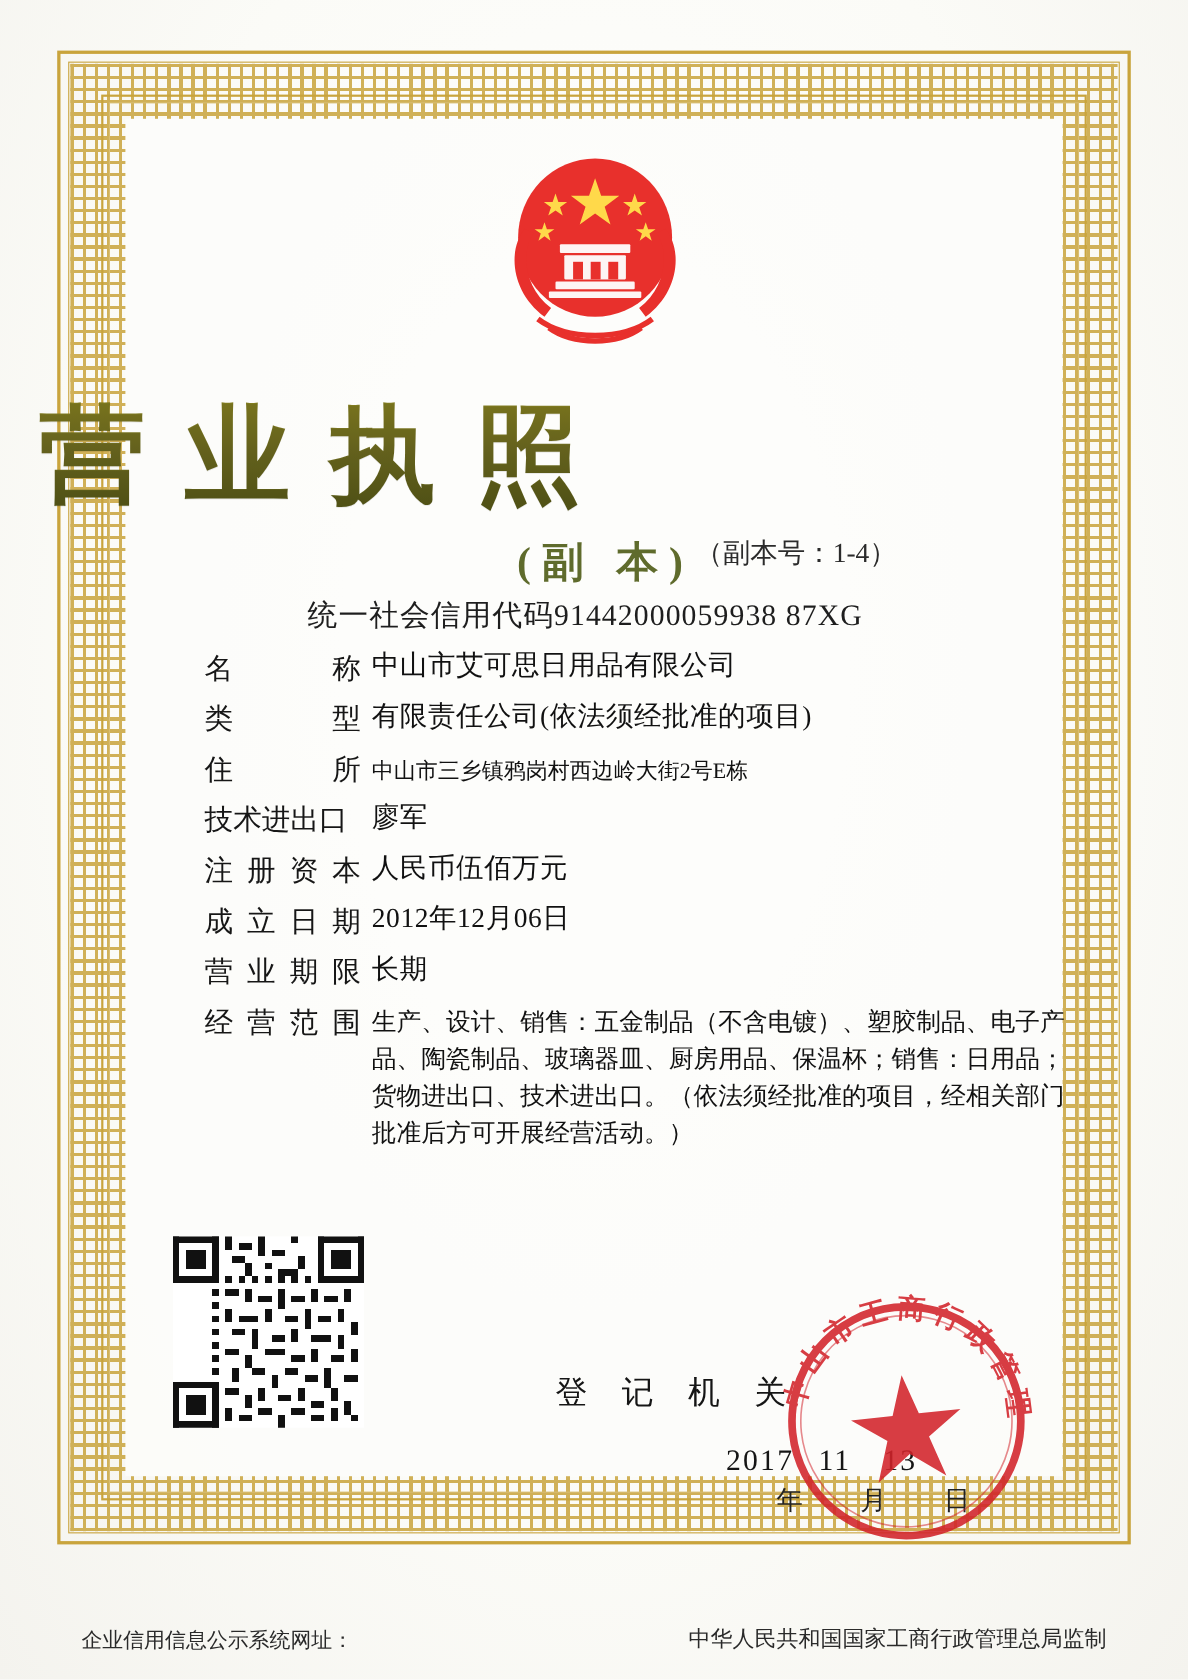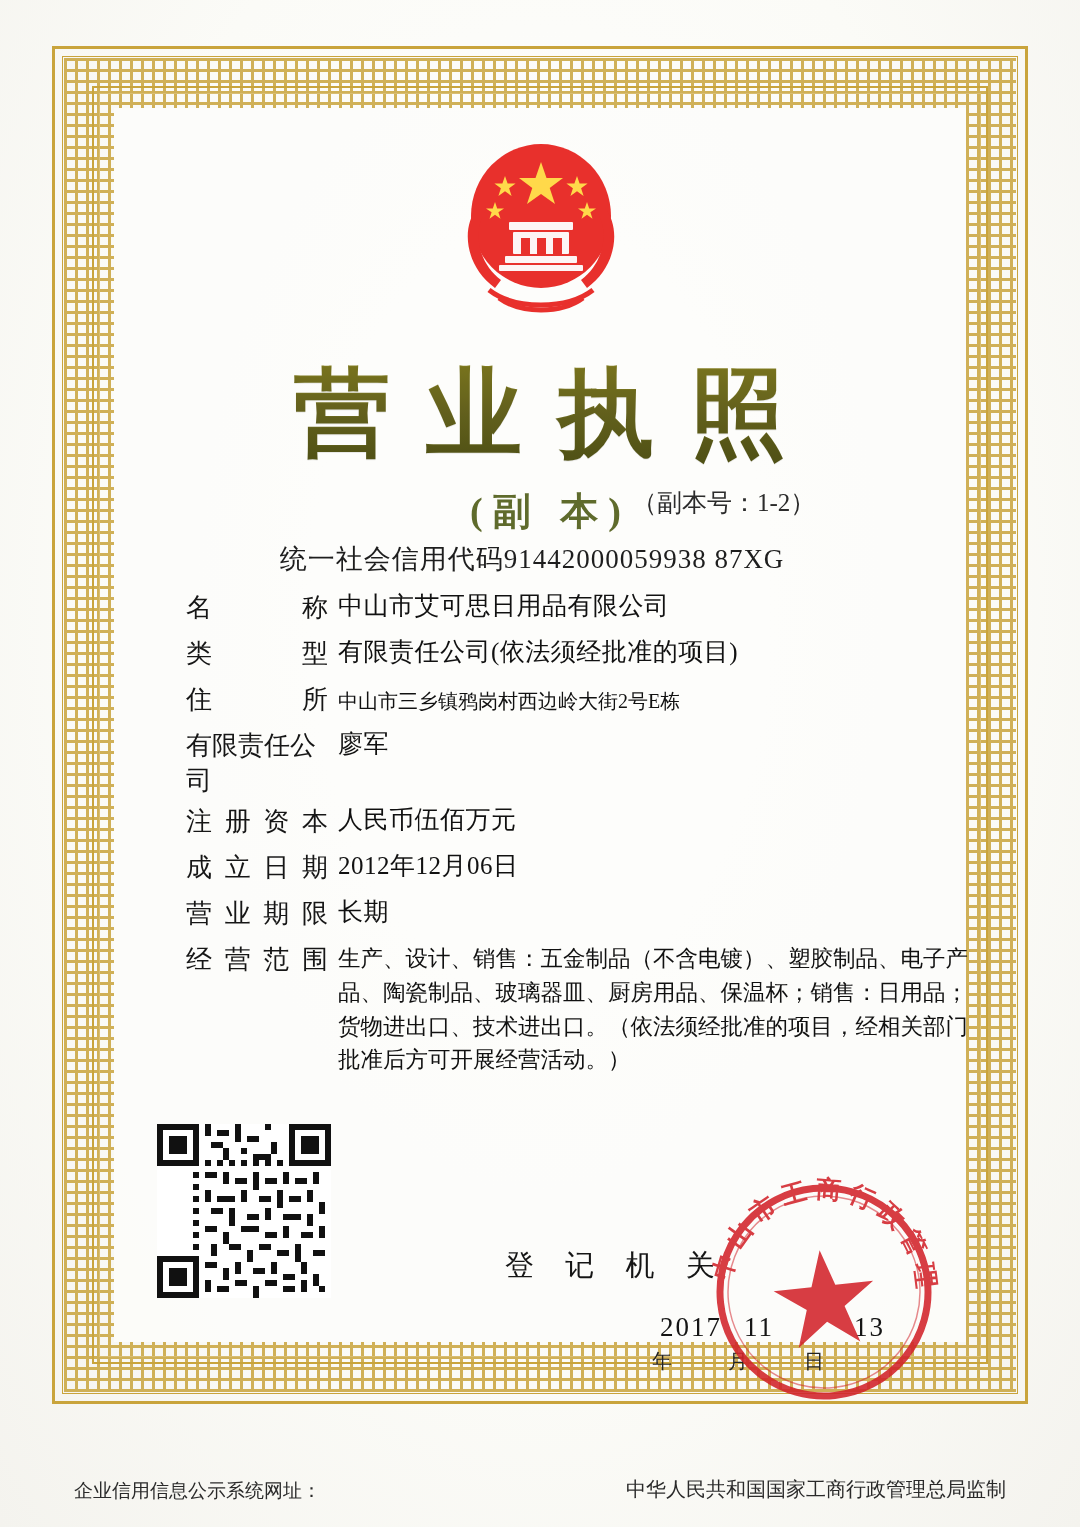--- a/index.html
+++ b/index.html
@@ -91,21 +91,21 @@
     position: absolute;
     left: 455px; top: 138px;
     width: 172px; height: 196px;
   }
 
   
   .title {
     position: absolute;
     left: 0; top: 350px;
     width: 1080px;
-    text-align: center;
+    text-align: left;
     font-family: "Liberation Serif", "DejaVu Serif", serif;
     font-size: 96px;
     font-weight: bold;
     letter-spacing: 36px;
     text-indent: 36px;
     color: #6b6a23;
     background: linear-gradient(180deg, #8a8420 0%, #6d6a20 45%, #4f5214 100%);
     -webkit-background-clip: text;
     background-clip: text;
     -webkit-text-fill-color: transparent;
@@ -191,25 +191,25 @@
     color: #151515;
   }
   .date-line {
     position: absolute;
     left: 660px; top: 1312px;
     font-size: 27px;
     color: #151515;
     letter-spacing: 2px;
   }
   .date-line .y { margin-right: 22px; }
-  .date-line .m { margin-right: 80px; }
+  .date-line .m { margin-right: 29px; }
   .ymd {
     position: absolute;
-    left: 624px; top: 1348px;
-    font-size: 20px;
+    left: 680px; top: 1348px;
+    font-size: 24px;
     color: #222;
     font-family: Liberation Mono, monospace;
   }
   .ymd span { display: inline-block; width: 76px; text-align: center; }
 
   
   .seal {
     position: absolute;
     left: 700px; top: 1168px;
     width: 248px; height: 248px;
@@ -285,21 +285,21 @@
         <g fill="none" stroke="#e8302c" stroke-width="5">
           <path d="M34 152 C60 172, 112 172, 138 152"></path>
           <path d="M44 160 C66 176, 106 176, 128 160"></path>
         </g>
       </g>
     </svg>
   </div>
 
   <div class="title">营业执照</div>
   <div class="subtitle">(副 本)</div>
-  <div class="copy-no">（副本号：1-2）</div>
+  <div class="copy-no">（副本号：1-4）</div>
 
   <div class="credit-code">统一社会信用代码91442000059938 87XG</div>
 
   <div class="fields">
 
     <div class="row">
       <div class="lab">
           <span>名</span>
           <span>称</span>
         </div>
@@ -317,21 +317,21 @@
     <div class="row addr">
       <div class="lab">
           <span>住</span>
           <span>所</span>
         </div>
       <div class="val">中山市三乡镇鸦岗村西边岭大街2号E栋</div>
     </div>
 
     <div class="row">
       <div class="lab">
-          <span>有限责任公司</span>
+          <span>技术进出口</span>
         </div>
       <div class="val">廖军</div>
     </div>
 
     <div class="row">
       <div class="lab">
           <span>注</span>
           <span>册</span>
           <span>资</span>
           <span>本</span>

